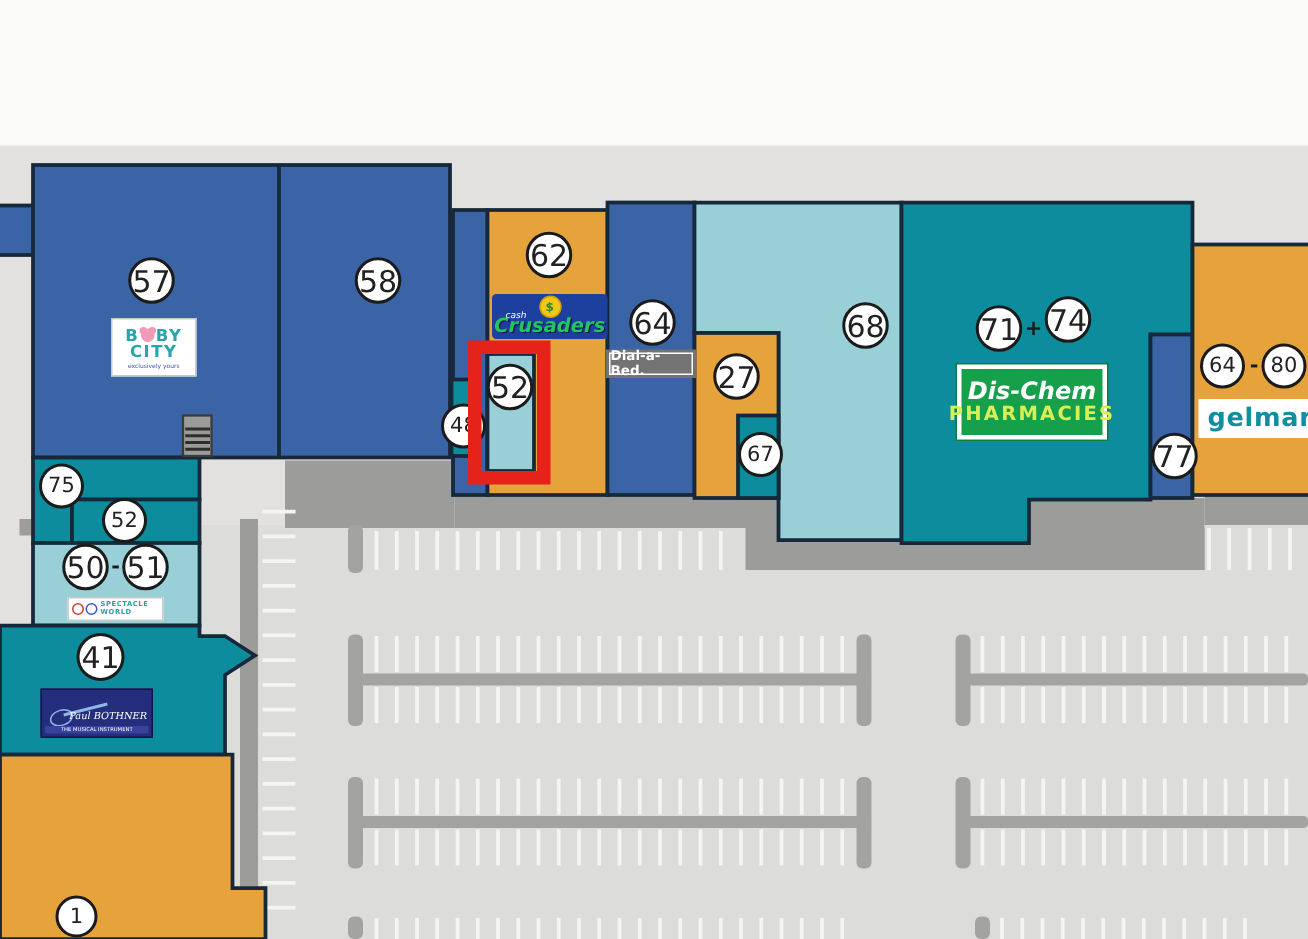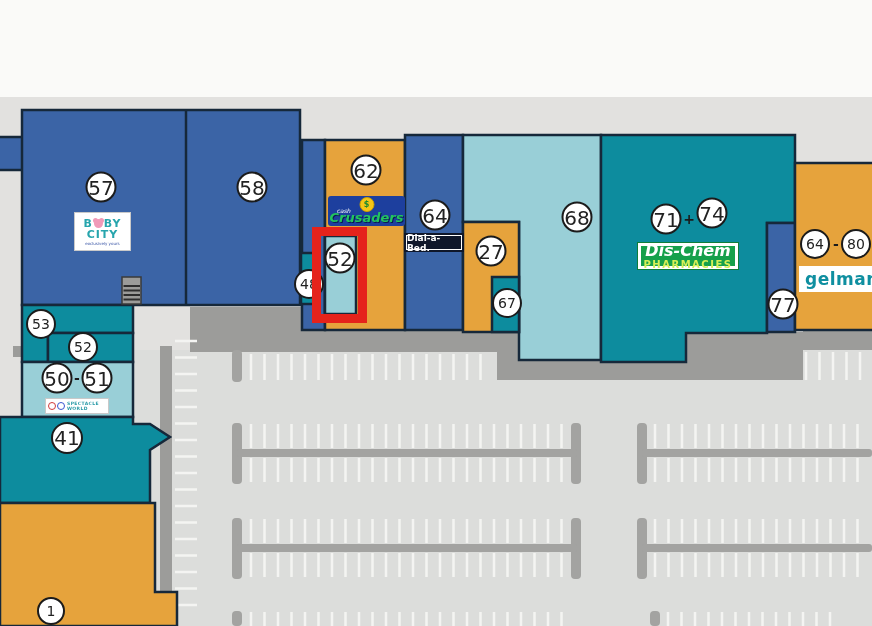--- a/index.html
+++ b/index.html
@@ -33,28 +33,28 @@
   .bc-tag{font-size:4px;color:#3753a5;margin-top:2px;}
   
   .cashc{background:#1d3f9e;border-radius:3px;}
   .cc-emblem{position:absolute;left:50%;top:1px;transform:translateX(-50%);width:13px;height:13px;
         border-radius:50%;background:#f5c518;border:1px solid #caa000;display:flex;
         align-items:center;justify-content:center;font-size:8px;font-weight:bold;color:#1d8a2e;}
   .cc-cash{position:absolute;left:9px;top:11px;font-style:italic;font-size:6px;color:#fff;}
   .cc-name{position:absolute;left:0;right:0;bottom:1px;text-align:center;color:#22c55e;
         font-weight:bold;font-style:italic;font-size:13px;text-shadow:1px 1px 0 #0a1b52;}
   
-  .dial{background:#0f172a;padding:2px;}
+  .dial{background:#737373;padding:2px;}
   .dial-in{width:100%;height:100%;box-sizing:border-box;border:1px solid #fff;display:flex;
         align-items:center;justify-content:center;color:#fff;font-weight:bold;font-size:9px;}
   
   .dischem{background:#16a04b;border:3px solid #fff;box-shadow:0 0 0 1px #0e7d3a;
         display:flex;flex-direction:column;align-items:center;justify-content:center;line-height:1.1;}
   .dc-name{color:#fff;font-weight:bold;font-size:16px;font-style:italic;}
-  .dc-sub{color:#d8ef56;font-weight:bold;font-size:10px;letter-spacing:1.5px;}
+  .dc-sub{color:#d8ef56;font-weight:bold;font-size:13px;letter-spacing:1.5px;}
   
   .gelmar{background:#fff;display:flex;align-items:center;justify-content:flex-start;
         padding-left:6px;color:#0f8fa0;font-weight:bold;font-size:17px;letter-spacing:.5px;}
   
   .spect{background:#fff;border:1px solid #c9c9c9;display:flex;align-items:center;padding:1px 2px;}
   .sp-glasses{width:6px;height:6px;border-radius:50%;border:1.5px solid #d03a3a;margin-right:1px;
         box-shadow:7px 0 0 -1.5px transparent;}
   .sp-glasses2{width:6px;height:6px;border-radius:50%;border:1.5px solid #3a55d0;margin-right:2px;}
   .sp-txt{display:flex;flex-direction:column;line-height:1.2;}
   .sp-txt div{font-size:4.5px;font-weight:bold;color:#2a9ba8;letter-spacing:.4px;}
@@ -381,21 +381,21 @@
   <div class="circle" style="left:366px;top:170px">62</div>
   <div class="circle" style="left:435px;top:215px">64</div>
   <div class="circle" style="left:491px;top:251px">27</div>
   <div class="circle c30" style="left:507px;top:303px">67</div>
   <div class="circle" style="left:577px;top:217px">68</div>
   <div class="circle" style="left:666px;top:219px">71</div>
   <div class="circle" style="left:712px;top:213px">74</div>
   <div class="circle" style="left:783px;top:304px">77</div>
   <div class="circle c30" style="left:815px;top:244px">64</div>
   <div class="circle c30" style="left:856px;top:244px">80</div>
-  <div class="circle c30" style="left:41px;top:324px">53</div>
+  <div class="circle c30" style="left:41px;top:324px">75</div>
   <div class="circle c30" style="left:83px;top:347px">52</div>
   <div class="circle" style="left:57px;top:378px">50</div>
   <div class="circle" style="left:97px;top:378px">51</div>
   <div class="circle c32" style="left:67px;top:438px">41</div>
   <div class="circle c28" style="left:51px;top:611px">1</div>
 
   <div class="sep" style="left:689px;top:219px">+</div>
   <div class="sep" style="left:836px;top:244px">-</div>
   <div class="sep" style="left:77px;top:378px">-</div>
 
@@ -414,32 +414,38 @@
   <div class="logo cashc" style="left:328px;top:196px;width:77px;height:30px">
     <div class="cc-emblem">$</div>
     <div class="cc-cash">cash</div>
     <div class="cc-name">Crusaders</div>
   </div>
 
   <div class="logo dial" style="left:404px;top:233px;width:60px;height:19px">
     <div class="dial-in">Dial-a-Bed.</div>
   </div>
 
-  <div class="logo dischem" style="left:638px;top:243px;width:100px;height:26px">
+  <div class="logo dischem" style="left:638px;top:243px;width:100px;height:50px">
     <div class="dc-name">Dis-Chem</div>
     <div class="dc-sub">PHARMACIES</div>
   </div>
 
   <div class="logo gelmar" style="left:799px;top:266px;width:86px;height:26px">
     <span>gelmar</span>
   </div>
 
   <div class="logo spect" style="left:45px;top:398px;width:64px;height:16px">
     <span class="sp-glasses"></span>
     <span class="sp-glasses2"></span>
     <span class="sp-txt">
       <div>SPECTACLE</div>
       <div>WORLD</div>
     </span>
   </div>
 
+  <div class="logo paulb" style="left:27px;top:459px;width:75px;height:33px">
+    <div class="pb-guitar-body"></div>
+    <div class="pb-guitar-neck"></div>
+    <div class="pb-name">Paul BOTHNER</div>
+    <div class="pb-tag">THE MUSICAL INSTRUMENT SPECIALISTS</div>
+  </div>
 
 </div>
 
 </body></html>

